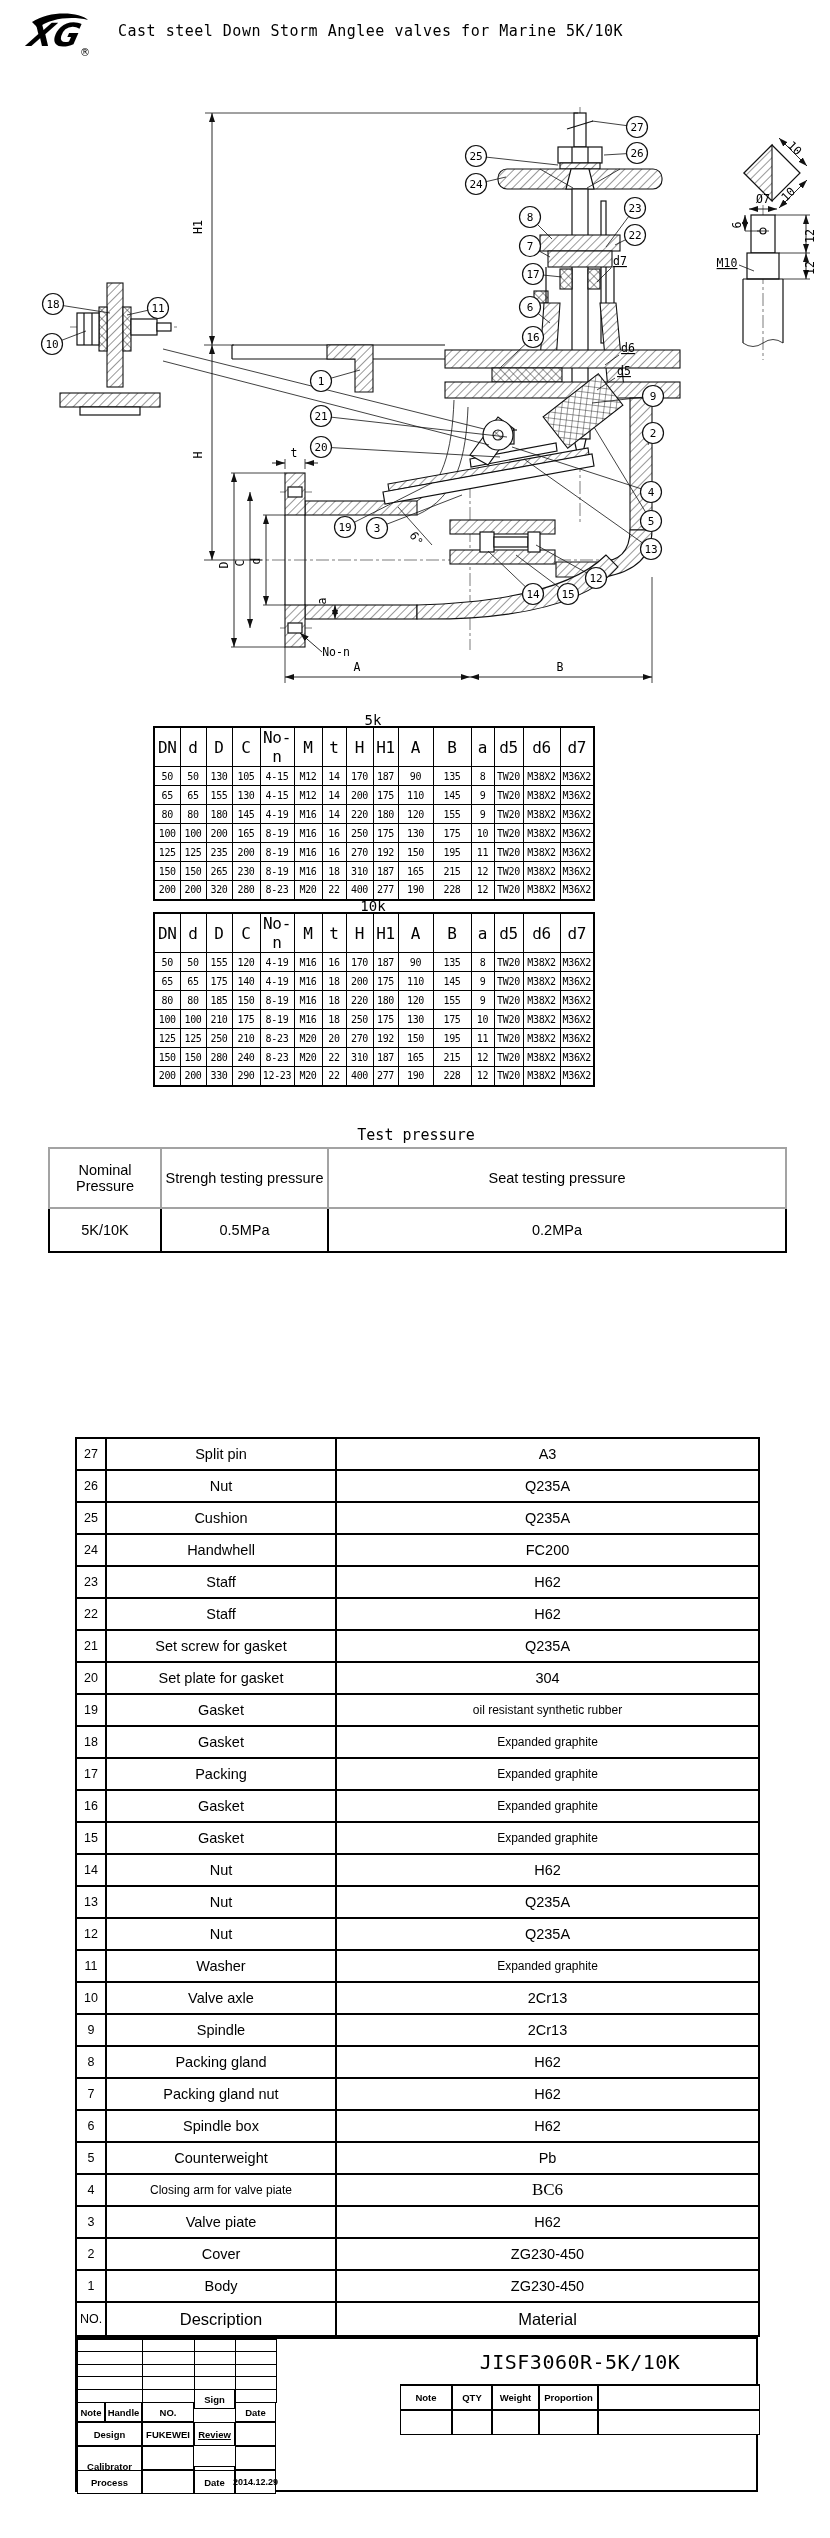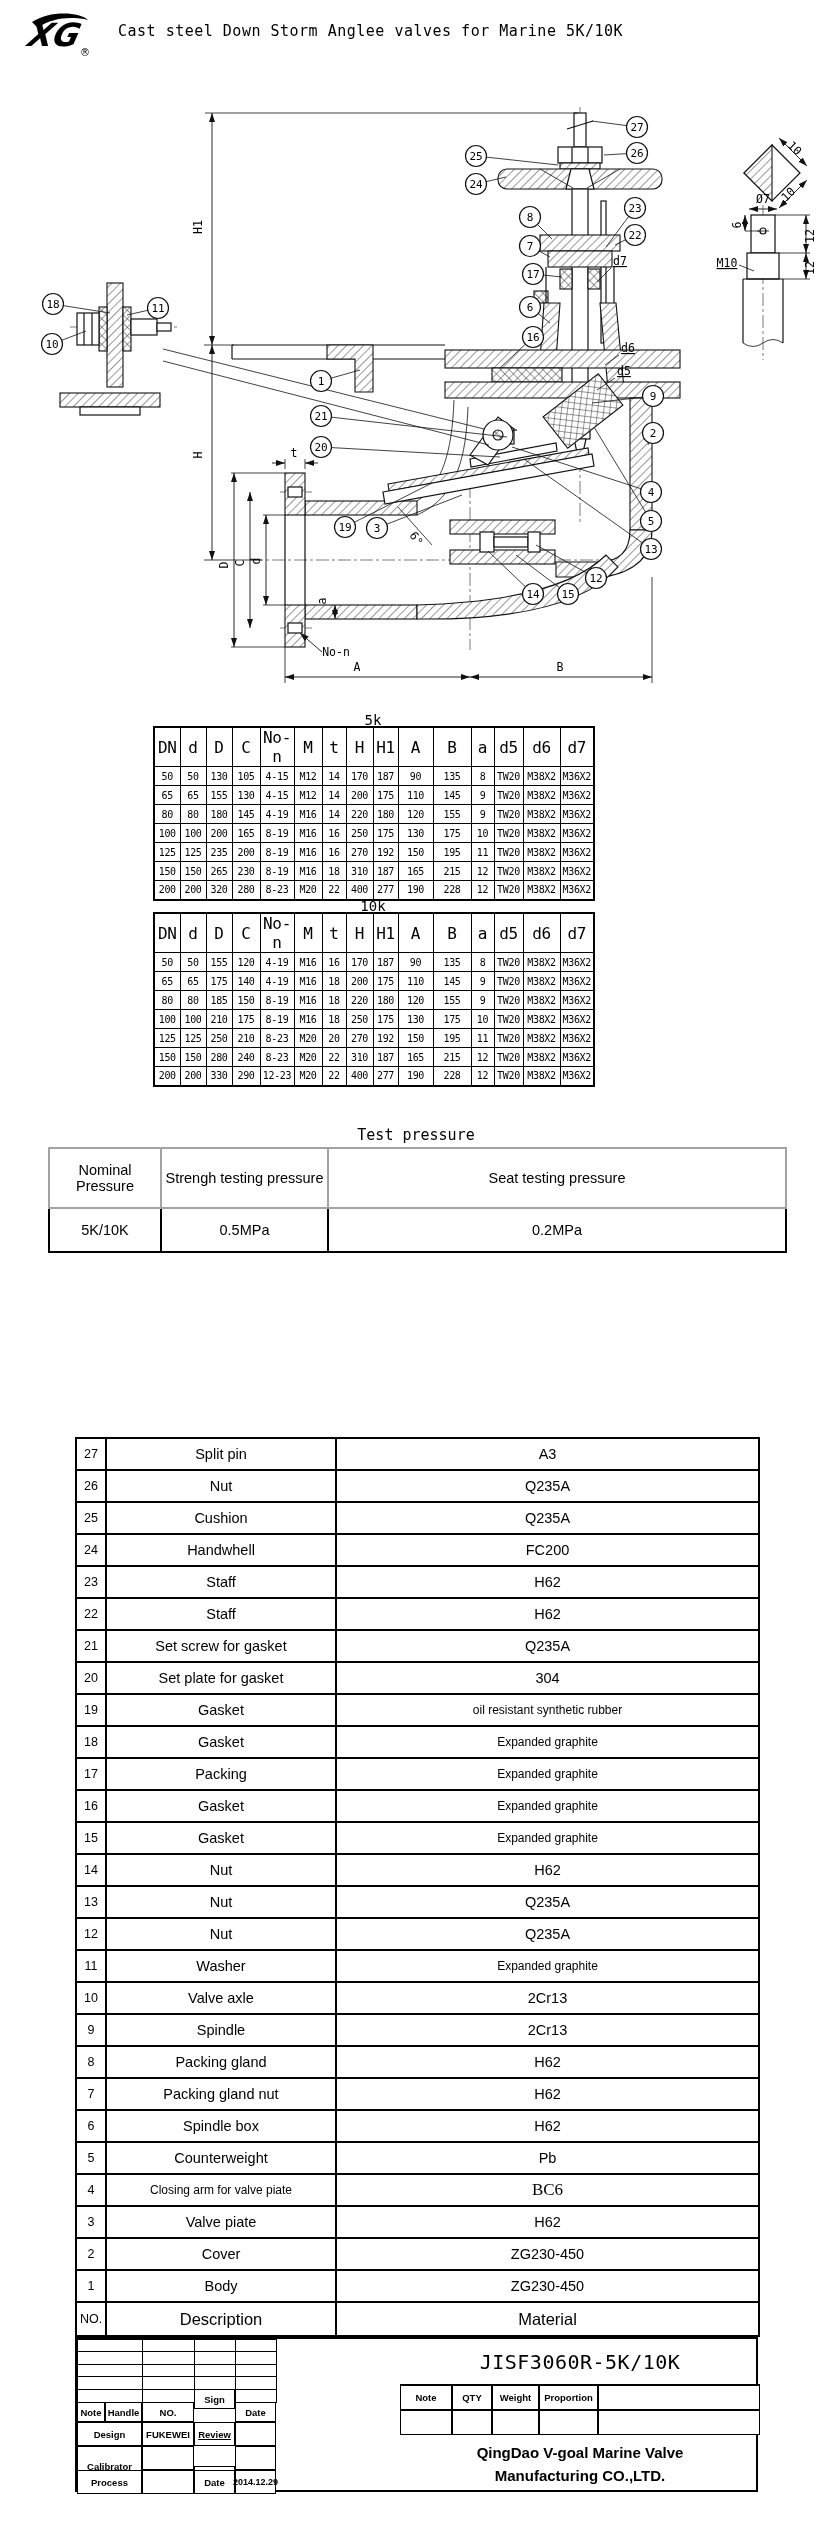--- a/index.html
+++ b/index.html
@@ -958,18 +958,14 @@
     <div class="cell tb-lbl" style="left:323px;top:46px;width:52px;height:25px;">Note</div>
     <div class="cell tb-lbl" style="left:375px;top:46px;width:40px;height:25px;">QTY</div>
     <div class="cell tb-lbl" style="left:415px;top:46px;width:47px;height:25px;">Weight</div>
     <div class="cell tb-lbl" style="left:462px;top:46px;width:59px;height:25px;">Proportion</div>
     <div class="cell" style="left:521px;top:46px;width:162px;height:25px;"></div>
     <div class="cell" style="left:323px;top:71px;width:52px;height:25px;"></div>
     <div class="cell" style="left:375px;top:71px;width:40px;height:25px;"></div>
     <div class="cell" style="left:415px;top:71px;width:47px;height:25px;"></div>
     <div class="cell" style="left:462px;top:71px;width:59px;height:25px;"></div>
     <div class="cell" style="left:521px;top:71px;width:162px;height:25px;"></div>
-    <div id="tb-company">
-      <span>QingDao V-goal Marine Valve</span>
-      <span>Manufacturing CO.,LTD.</span>
-    </div>
   </div>
 </div>
 
 </body></html>

